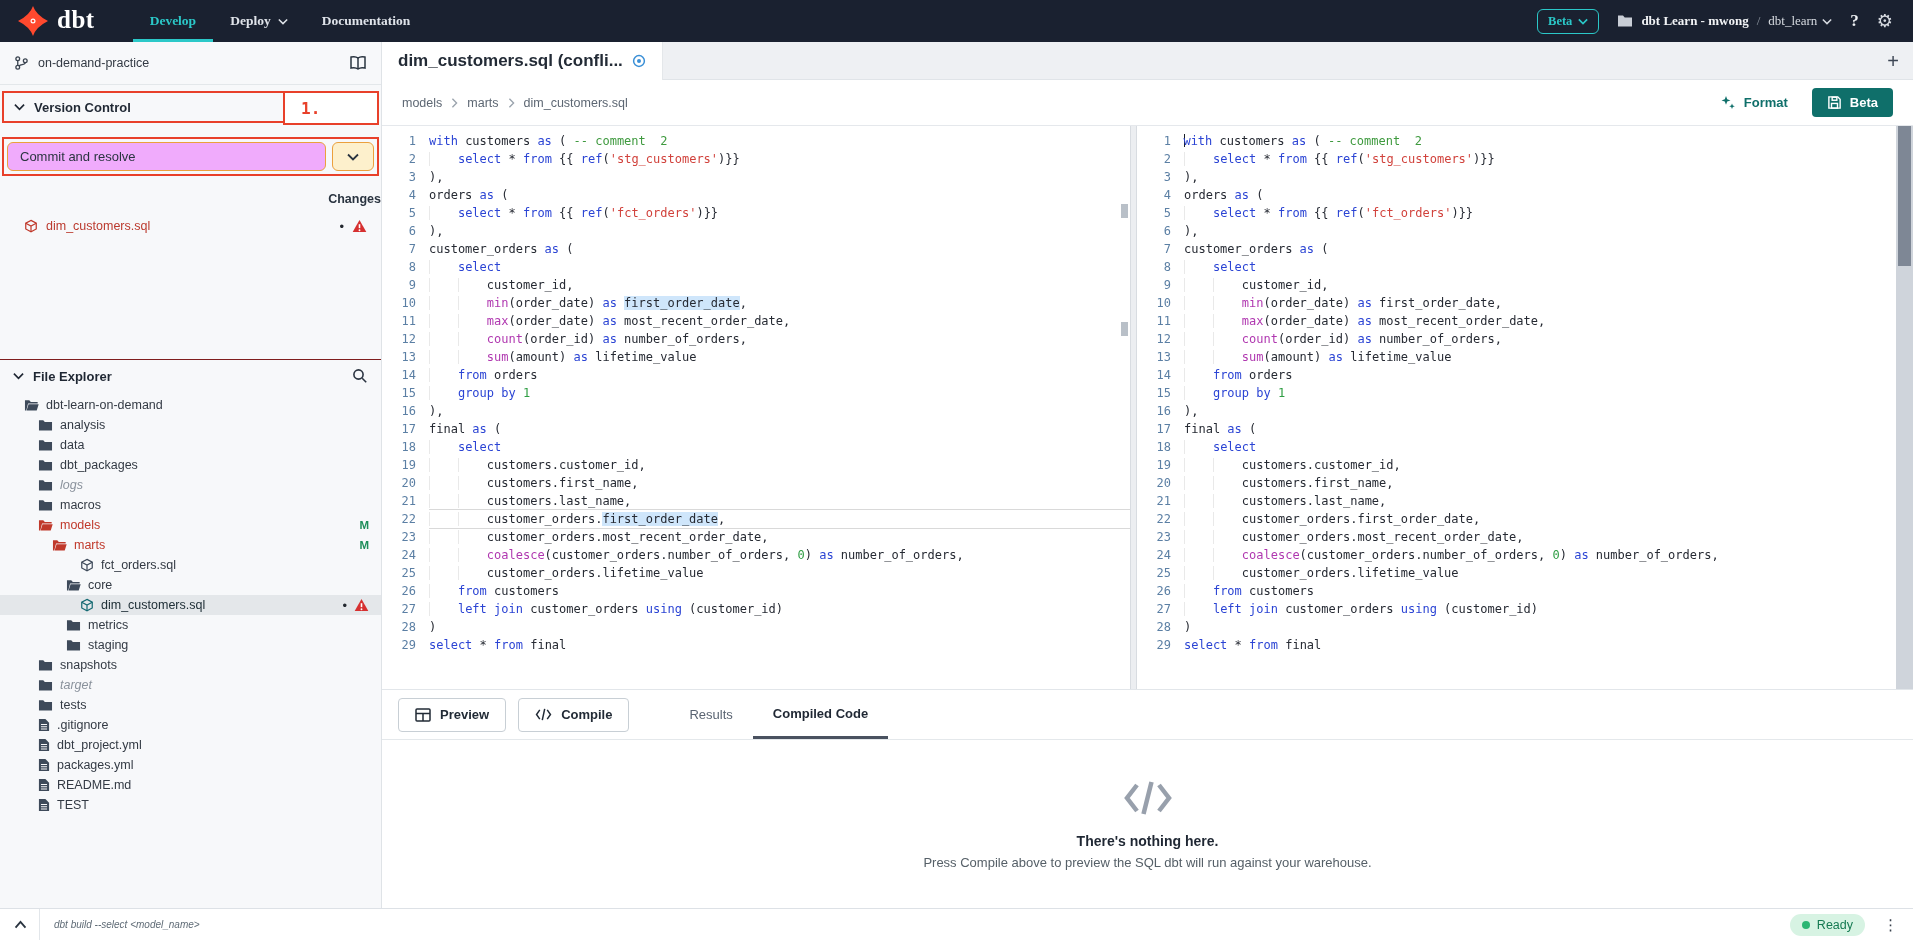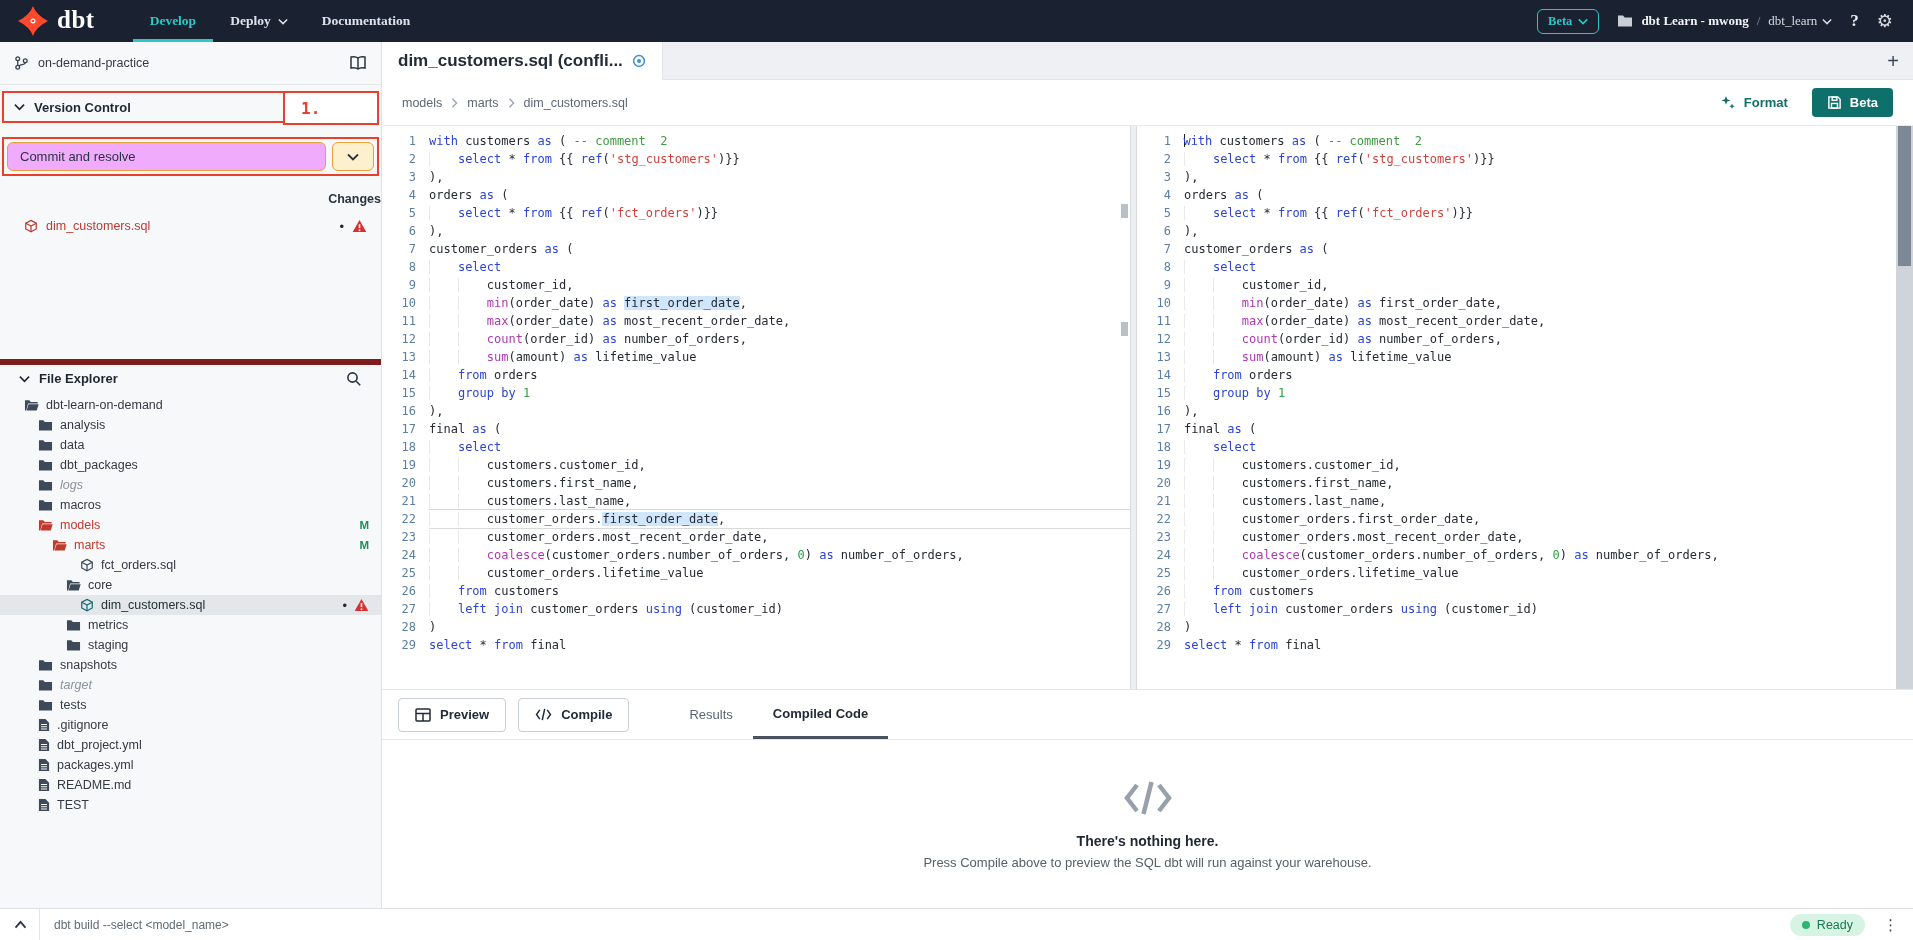--- a/index.html
+++ b/index.html
@@ -30,21 +30,21 @@
   .vc-header { margin:6px 2px 0; border:2px solid #e8402a; height:32px; display:flex; align-items:center; gap:9px; padding:0 10px; position:relative; }
   .vc-title { font-size:13px; font-weight:700; color:#1f2733; }
   .step-box { position:absolute; right:-2px; top:-2px; bottom:-4px; width:96px; border:2px solid #e8402a; background:#ffffff; color:#e8402a; font-weight:700; font-size:16px; display:flex; align-items:center; padding-left:16px; font-family:"DejaVu Sans Mono", monospace; }
   .commit-ann { margin:14px 2px 0; border:2px solid #e8402a; padding:3px; display:flex; gap:6px; }
   .commit-btn { flex:1; background:#f0abfc; border:1.5px solid #eba03c; border-radius:6px; height:29px; font-size:13px; color:#2a3440; display:flex; align-items:center; padding-left:12px; cursor:pointer; }
   .commit-caret { width:42px; background:#fdf0cc; border:1.5px solid #eba03c; border-radius:6px; height:29px; display:flex; align-items:center; justify-content:center; cursor:pointer; color:#2a3440; }
   .changes-title { margin:16px 0 0 10px; font-size:12.5px; font-weight:700; color:#2a3440;text-align:right; }
   .changes-list { margin-top:9px; }
   .change-row { height:22px; display:flex; align-items:center; gap:8px; padding:0 14px 0 24px; font-size:12.5px; color:#bb3a2e; cursor:pointer; }
   .change-row .tree-label { flex:1; }
-  .fe-header { border-top:6px solid #7f1d1d; margin-top:122px; height:33px; display:flex; align-items:center; gap:9px; padding:0 19px; }
+  .fe-header { border-top:1px solid #7f1d1d; margin-top:122px; height:33px; display:flex; align-items:center; gap:9px; padding:0 13px; }
   .fe-title { font-size:13px; font-weight:700; color:#1f2733; flex:1; }
   .file-tree { margin-top:3px; }
   .tree-row { height:20px; display:flex; align-items:center; gap:7px; font-size:12.5px; color:#333a44; padding-right:12px; cursor:pointer; }
   .tree-row.red { color:#c0392b; }
   .tree-row.red .ticon { color:#c0392b; }
   .tree-row.muted { color:#8a929c; font-style:italic; }
   .tree-row.selected { background:#e4e7ea; color:#203038; }
   .tree-row.selected .ticon { color:#156a73; }
   .tree-label { white-space:nowrap; }
   .m-badge { margin-left:auto; color:#1e8e5a; font-weight:700; font-size:11.5px; }
@@ -93,21 +93,21 @@
   .bp-tab { display:flex; align-items:center; padding:0 20px; font-size:13px; color:#5a6472; cursor:pointer; }
   .bp-tab.active { color:#1f2733; font-weight:600; border-bottom:3px solid #4a5260; }
   .empty-state { flex:1; display:flex; flex-direction:column; align-items:center; justify-content:center; gap:6px; }
   .empty-title { font-size:14px; font-weight:700; color:#1f2733; margin-top:10px; }
   .empty-sub { font-size:13px; color:#566068; }
 
   
   .bottombar { position:absolute; left:0; top:908px; width:1913px; height:32px; background:#ffffff; border-top:1px solid #dde1e6; display:flex; align-items:center; padding:0 14px; gap:12px; }
   .bb-chev { color:#2a3440; display:flex; cursor:pointer; }
   .bb-div { width:1px; height:32px; background:#e2e6ea; }
-  .cmd-input { border:none; outline:none; background:transparent; font-size:12px; color:#737373; width:620px; font-family:"Liberation Sans", sans-serif; }
+  .cmd-input { border:none; outline:none; background:transparent; font-size:10px; color:#737373; width:620px; font-family:"Liberation Sans", sans-serif;font-style:italic; }
   .cmd-input::placeholder { color:#5f6b76; opacity:1; }
   .bb-right { margin-left:auto; display:flex; align-items:center; gap:18px; }
   .ready-pill { background:#d7f3e3; border-radius:12px; padding:4px 12px; display:flex; align-items:center; gap:7px; font-size:12.5px; color:#157a52; }
   .ready-dot { width:8px; height:8px; border-radius:50%; background:#2bb673; }
   .kebab-icon { color:#39424e; font-size:15px; cursor:pointer; letter-spacing:1px; }
 </style>
 </head>
 <body>
 
 <div id="app">

